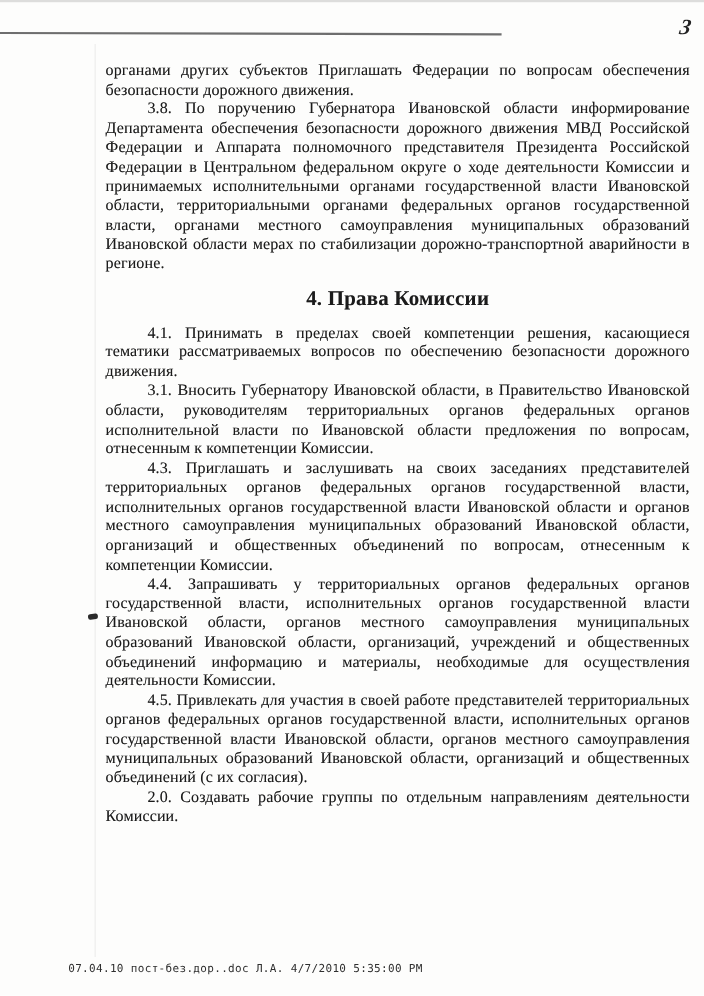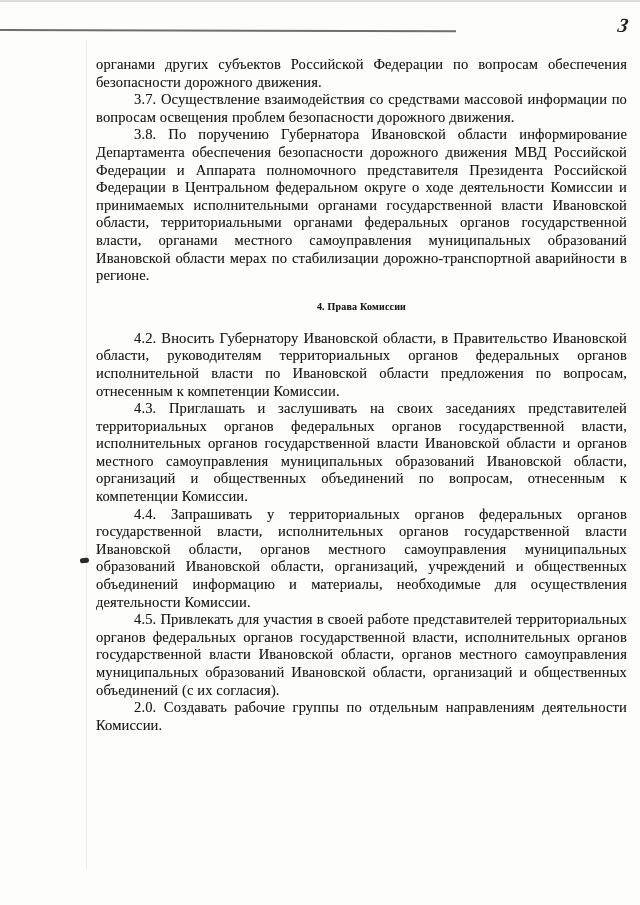--- a/index.html
+++ b/index.html
@@ -63,21 +63,21 @@
     line-height: 17.6px;
     text-align: justify;
     letter-spacing: 0.1px;
     text-shadow: 0 0 0.4px rgba(0,0,0,0.35);
   }
   .doc-body p { margin: 0; }
   .doc-body p.indent { text-indent: 38px; }
   .doc-body h2.heading {
     margin: 13px 0 14px 0;
     text-align: center;
-    font-size: 10px;
+    font-size: 19px;
     font-weight: bold;
     line-height: 18px;
     letter-spacing: 0.2px;
   }
   .footer {
     position: absolute;
     left: 62px; top: 876px;
     font-family: "DejaVu Sans Mono", "Liberation Mono", monospace;
     font-size: 10px;
     letter-spacing: 0.3px;
@@ -90,24 +90,25 @@
 
 <div class="page">
   <div class="edge-top"></div>
   <div class="top-line"></div>
   <div class="left-crease"></div>
   <div class="left-mark"></div>
 
   <div class="page-number">3</div>
 
   <div class="doc-body" id="doc-body">
-      <p class="">органами других субъектов Российской Федерации по вопросам обеспечения безопасности дорожного движения.</p>
-      <p class="indent">3.7. Осуществление взаимодействия со средствами массовой информации по вопросам освещения проблем безопасности дорожного движения.</p>
+      <p class="">органами других субъектов Приглашать Федерации по вопросам обеспечения безопасности дорожного движения.</p>
       <p class="indent">3.8. По поручению Губернатора Ивановской области информирование Департамента обеспечения безопасности дорожного движения МВД Российской Федерации и Аппарата полномочного представителя Президента Российской Федерации в Центральном федеральном округе о ходе деятельности Комиссии и принимаемых исполнительными органами государственной власти Ивановской области, территориальными органами федеральных органов государственной власти, органами местного самоуправления муниципальных образований Ивановской области мерах по стабилизации дорожно-транспортной аварийности в регионе.</p>
       <h2 class="heading">4. Права Комиссии</h2>
-      <p class="indent">4.2. Вносить Губернатору Ивановской области, в Правительство Ивановской области, руководителям территориальных органов федеральных органов исполнительной власти по Ивановской области предложения по вопросам, отнесенным к компетенции Комиссии.</p>
+      <p class="indent">4.1. Принимать в пределах своей компетенции решения, касающиеся тематики рассматриваемых вопросов по обеспечению безопасности дорожного движения.</p>
+      <p class="indent">3.1. Вносить Губернатору Ивановской области, в Правительство Ивановской области, руководителям территориальных органов федеральных органов исполнительной власти по Ивановской области предложения по вопросам, отнесенным к компетенции Комиссии.</p>
       <p class="indent">4.3. Приглашать и заслушивать на своих заседаниях представителей территориальных органов федеральных органов государственной власти, исполнительных органов государственной власти Ивановской области и органов местного самоуправления муниципальных образований Ивановской области, организаций и общественных объединений по вопросам, отнесенным к компетенции Комиссии.</p>
       <p class="indent">4.4. Запрашивать у территориальных органов федеральных органов государственной власти, исполнительных органов государственной власти Ивановской области, органов местного самоуправления муниципальных образований Ивановской области, организаций, учреждений и общественных объединений информацию и материалы, необходимые для осуществления деятельности Комиссии.</p>
       <p class="indent">4.5. Привлекать для участия в своей работе представителей территориальных органов федеральных органов государственной власти, исполнительных органов государственной власти Ивановской области, органов местного самоуправления муниципальных образований Ивановской области, организаций и общественных объединений (с их согласия).</p>
       <p class="indent">2.0. Создавать рабочие группы по отдельным направлениям деятельности Комиссии.</p>
     </div>
 
+  <div class="footer">07.04.10 пост-без.дор..doc Л.А. 4/7/2010 5:35:00 PM</div>
 </div>
 
 </body></html>

